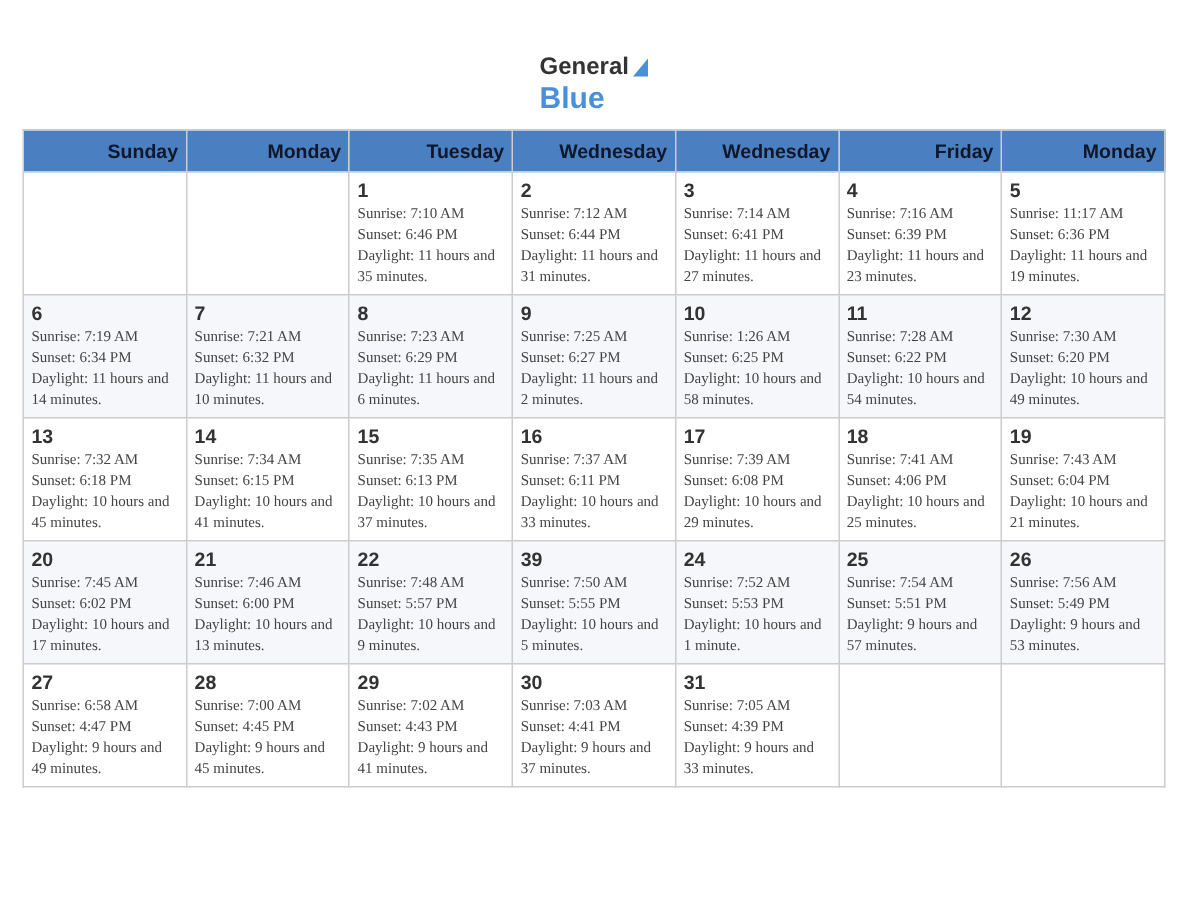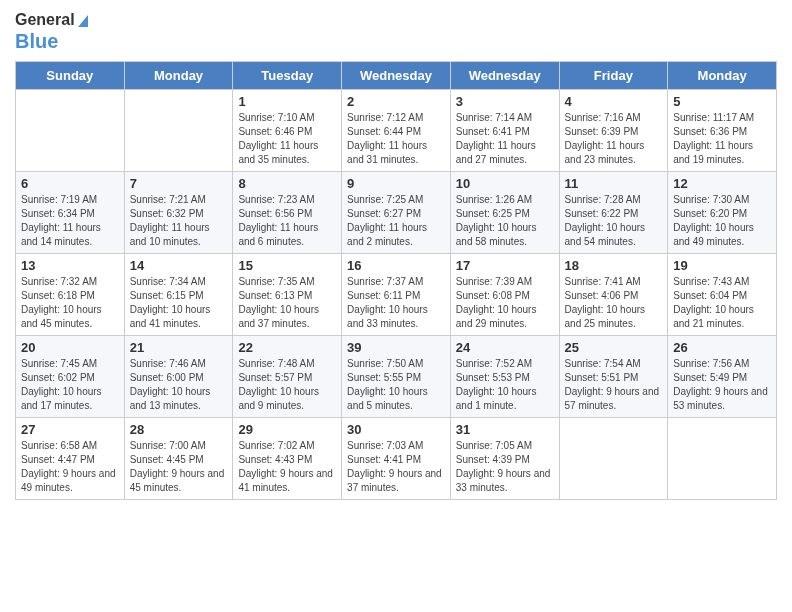--- a/index.html
+++ b/index.html
@@ -5,23 +5,24 @@
     * { box-sizing: border-box; margin: 0; padding: 0; }
     body {
       font-family: Arial, sans-serif;
       background: #fff;
       width: 792px;
       min-height: 612px;
       padding: 10px 15px;
     }
     .header-row {
       display: flex;
-      justify-content: flex-start;
+      justify-content: center;
       align-items: flex-start;
       margin-bottom: 8px;
+      margin-top: 25px;
     }
     .logo {
       display: flex;
       align-items: center;
       gap: 0;
     }
     .title-block {
       text-align: right;
     }
     .month-title {
@@ -34,25 +35,25 @@
       color: #555;
       margin-top: 2px;
     }
     table {
       width: 100%;
       border-collapse: collapse;
       table-layout: fixed;
     }
     thead tr th {
       background-color: #4a7fc1;
-      color: #ffffff;
+      color: #0f172a;
       font-size: 13px;
       font-weight: bold;
       padding: 6px 5px;
-      text-align: center;
+      text-align: right;
       border: 1px solid #ccc;
     }
     tbody tr td {
       border: 1px solid #ccc;
       vertical-align: top;
       padding: 4px 5px;
       font-size: 10.5px;
       color: #333;
       height: 80px;
     }
@@ -65,20 +66,21 @@
     .day-num {
       font-size: 13px;
       font-weight: bold;
       display: block;
       margin-bottom: 2px;
     }
     .cell-info {
       font-size: 10px;
       line-height: 1.4;
       color: #444;
+      font-family: Liberation Serif, serif;
     }
   </style>
 </head>
 <body>
 
 <div class="header-row">
   <div class="logo">
   <div style="line-height:1.2">
     <div style="font-size:16px;font-weight:bold;color:#333;">General<span style="display:inline-block;width:0;height:0;border-left:10px solid transparent;border-right:0px solid transparent;border-bottom:12px solid #4a90d9;margin-left:3px;vertical-align:middle;"></span></div>
     <div style="font-size:20px;font-weight:bold;color:#4a90d9;">Blue</div>
@@ -146,21 +148,21 @@
         </td>
         <td>
           <span class="day-num">7</span>
           <div class="cell-info">Sunrise: 7:21 AM
 Sunset: 6:32 PM
 Daylight: 11 hours and 10 minutes.</div>
         </td>
         <td>
           <span class="day-num">8</span>
           <div class="cell-info">Sunrise: 7:23 AM
-Sunset: 6:56 PM
+Sunset: 6:29 PM
 Daylight: 11 hours and 6 minutes.</div>
         </td>
         <td>
           <span class="day-num">9</span>
           <div class="cell-info">Sunrise: 7:25 AM
 Sunset: 6:27 PM
 Daylight: 11 hours and 2 minutes.</div>
         </td>
         <td>
           <span class="day-num">10</span>

